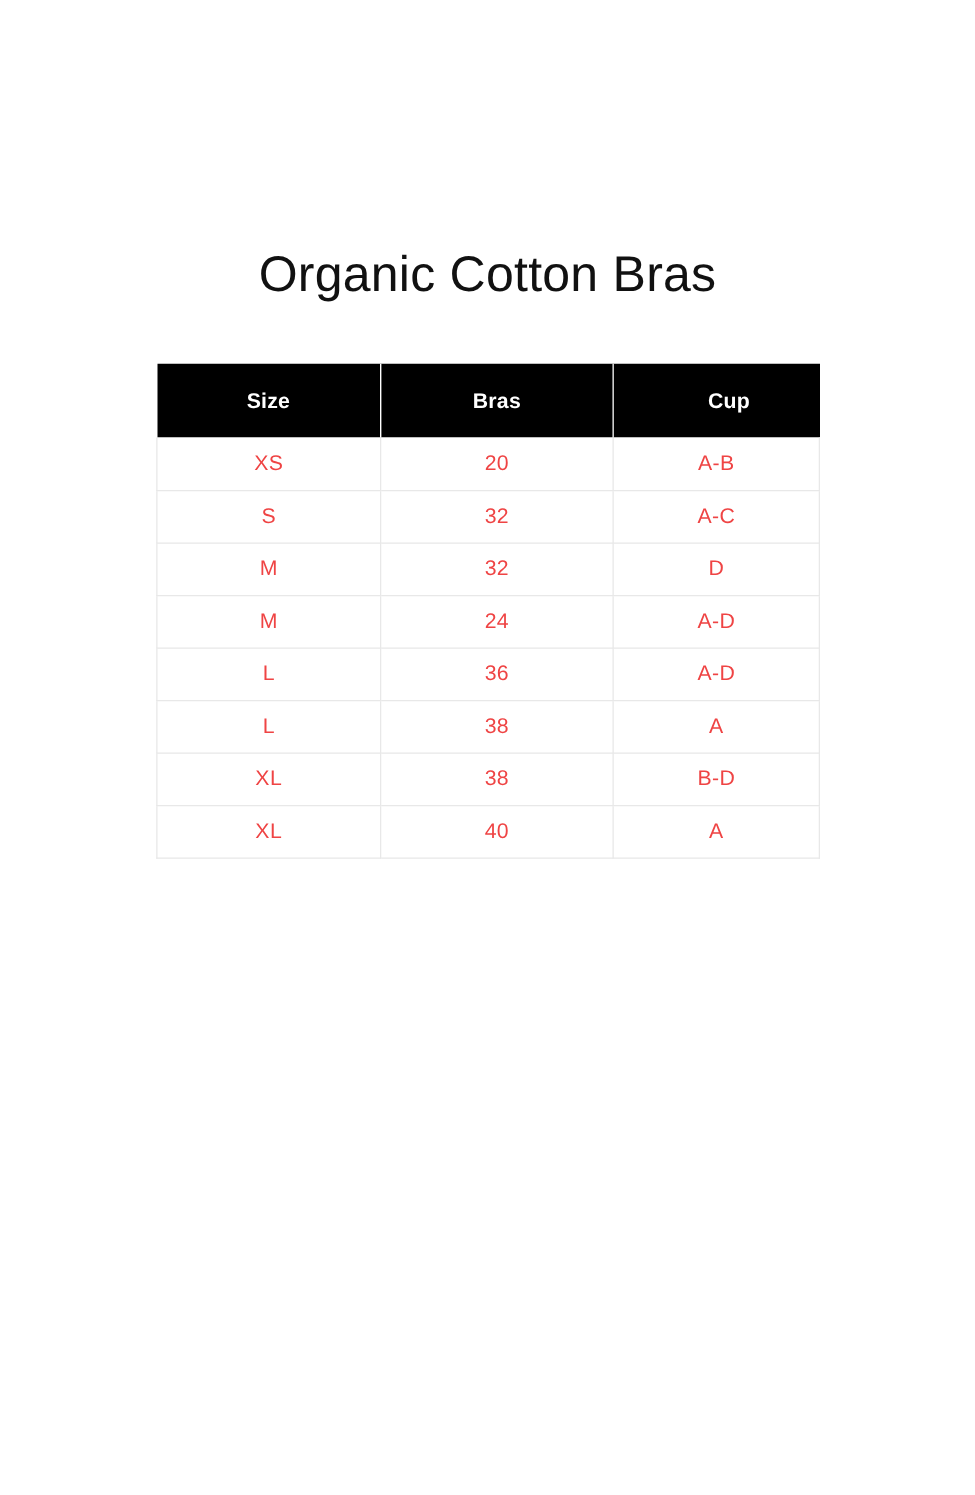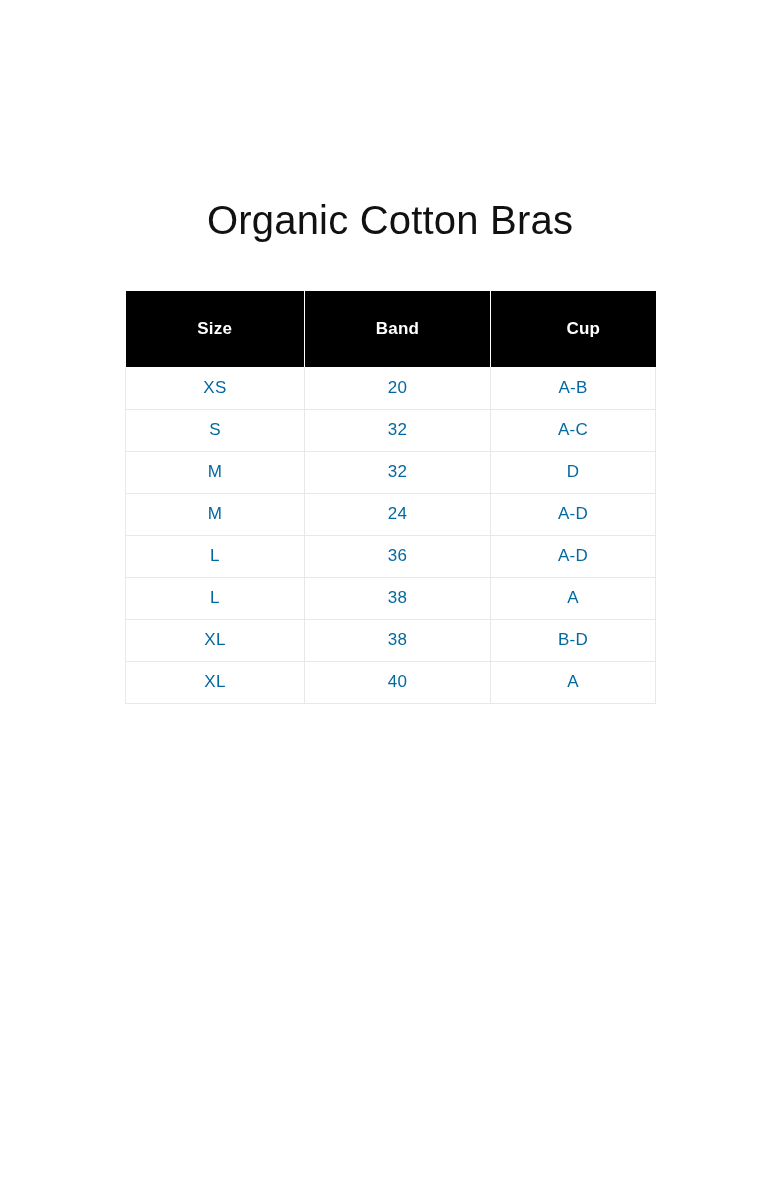--- a/index.html
+++ b/index.html
@@ -52,41 +52,41 @@
   .size-table col.c-size { width: 179px; }
   .size-table col.c-band { width: 186px; }
   .size-table col.c-cup  { width: 165px; }
 
   .size-table thead th {
     background: #000000;
     color: #ffffff;
     font-size: 17px;
     font-weight: 700;
     letter-spacing: 0.2px;
-    height: 76px;
+    height: 59px;
     padding: 0;
     text-align: center;
     vertical-align: middle;
     border-right: 1px solid #ffffff;
     box-sizing: border-box;
   }
   .size-table thead th:last-child {
     border-right: none;
     padding-left: 20px;
   }
 
   .size-table tbody td {
     height: 42px;
     padding: 0;
     text-align: center;
     vertical-align: middle;
     font-size: 17px;
     font-weight: 400;
     letter-spacing: 0.3px;
-    color: #0369a1;
+    color: #ef4444;
     background: #ffffff;
     border-bottom: 1px solid #e8e8e8;
     border-right: 1px solid #e8e8e8;
     box-sizing: border-box;
   }
   .size-table tbody td:first-child {
     border-left: 1px solid #e8e8e8;
   }
 
   .size-table tbody tr:last-child td {
@@ -102,21 +102,21 @@
 
   <table class="size-table">
     <colgroup>
       <col class="c-size">
       <col class="c-band">
       <col class="c-cup">
     </colgroup>
     <thead>
       <tr>
         <th>Size</th>
-        <th>Band</th>
+        <th>Bras</th>
         <th>Cup</th>
       </tr>
     </thead>
     <tbody>
       <tr>
         <td>XS</td>
         <td>20</td>
         <td>A-B</td>
       </tr>
       <tr>

